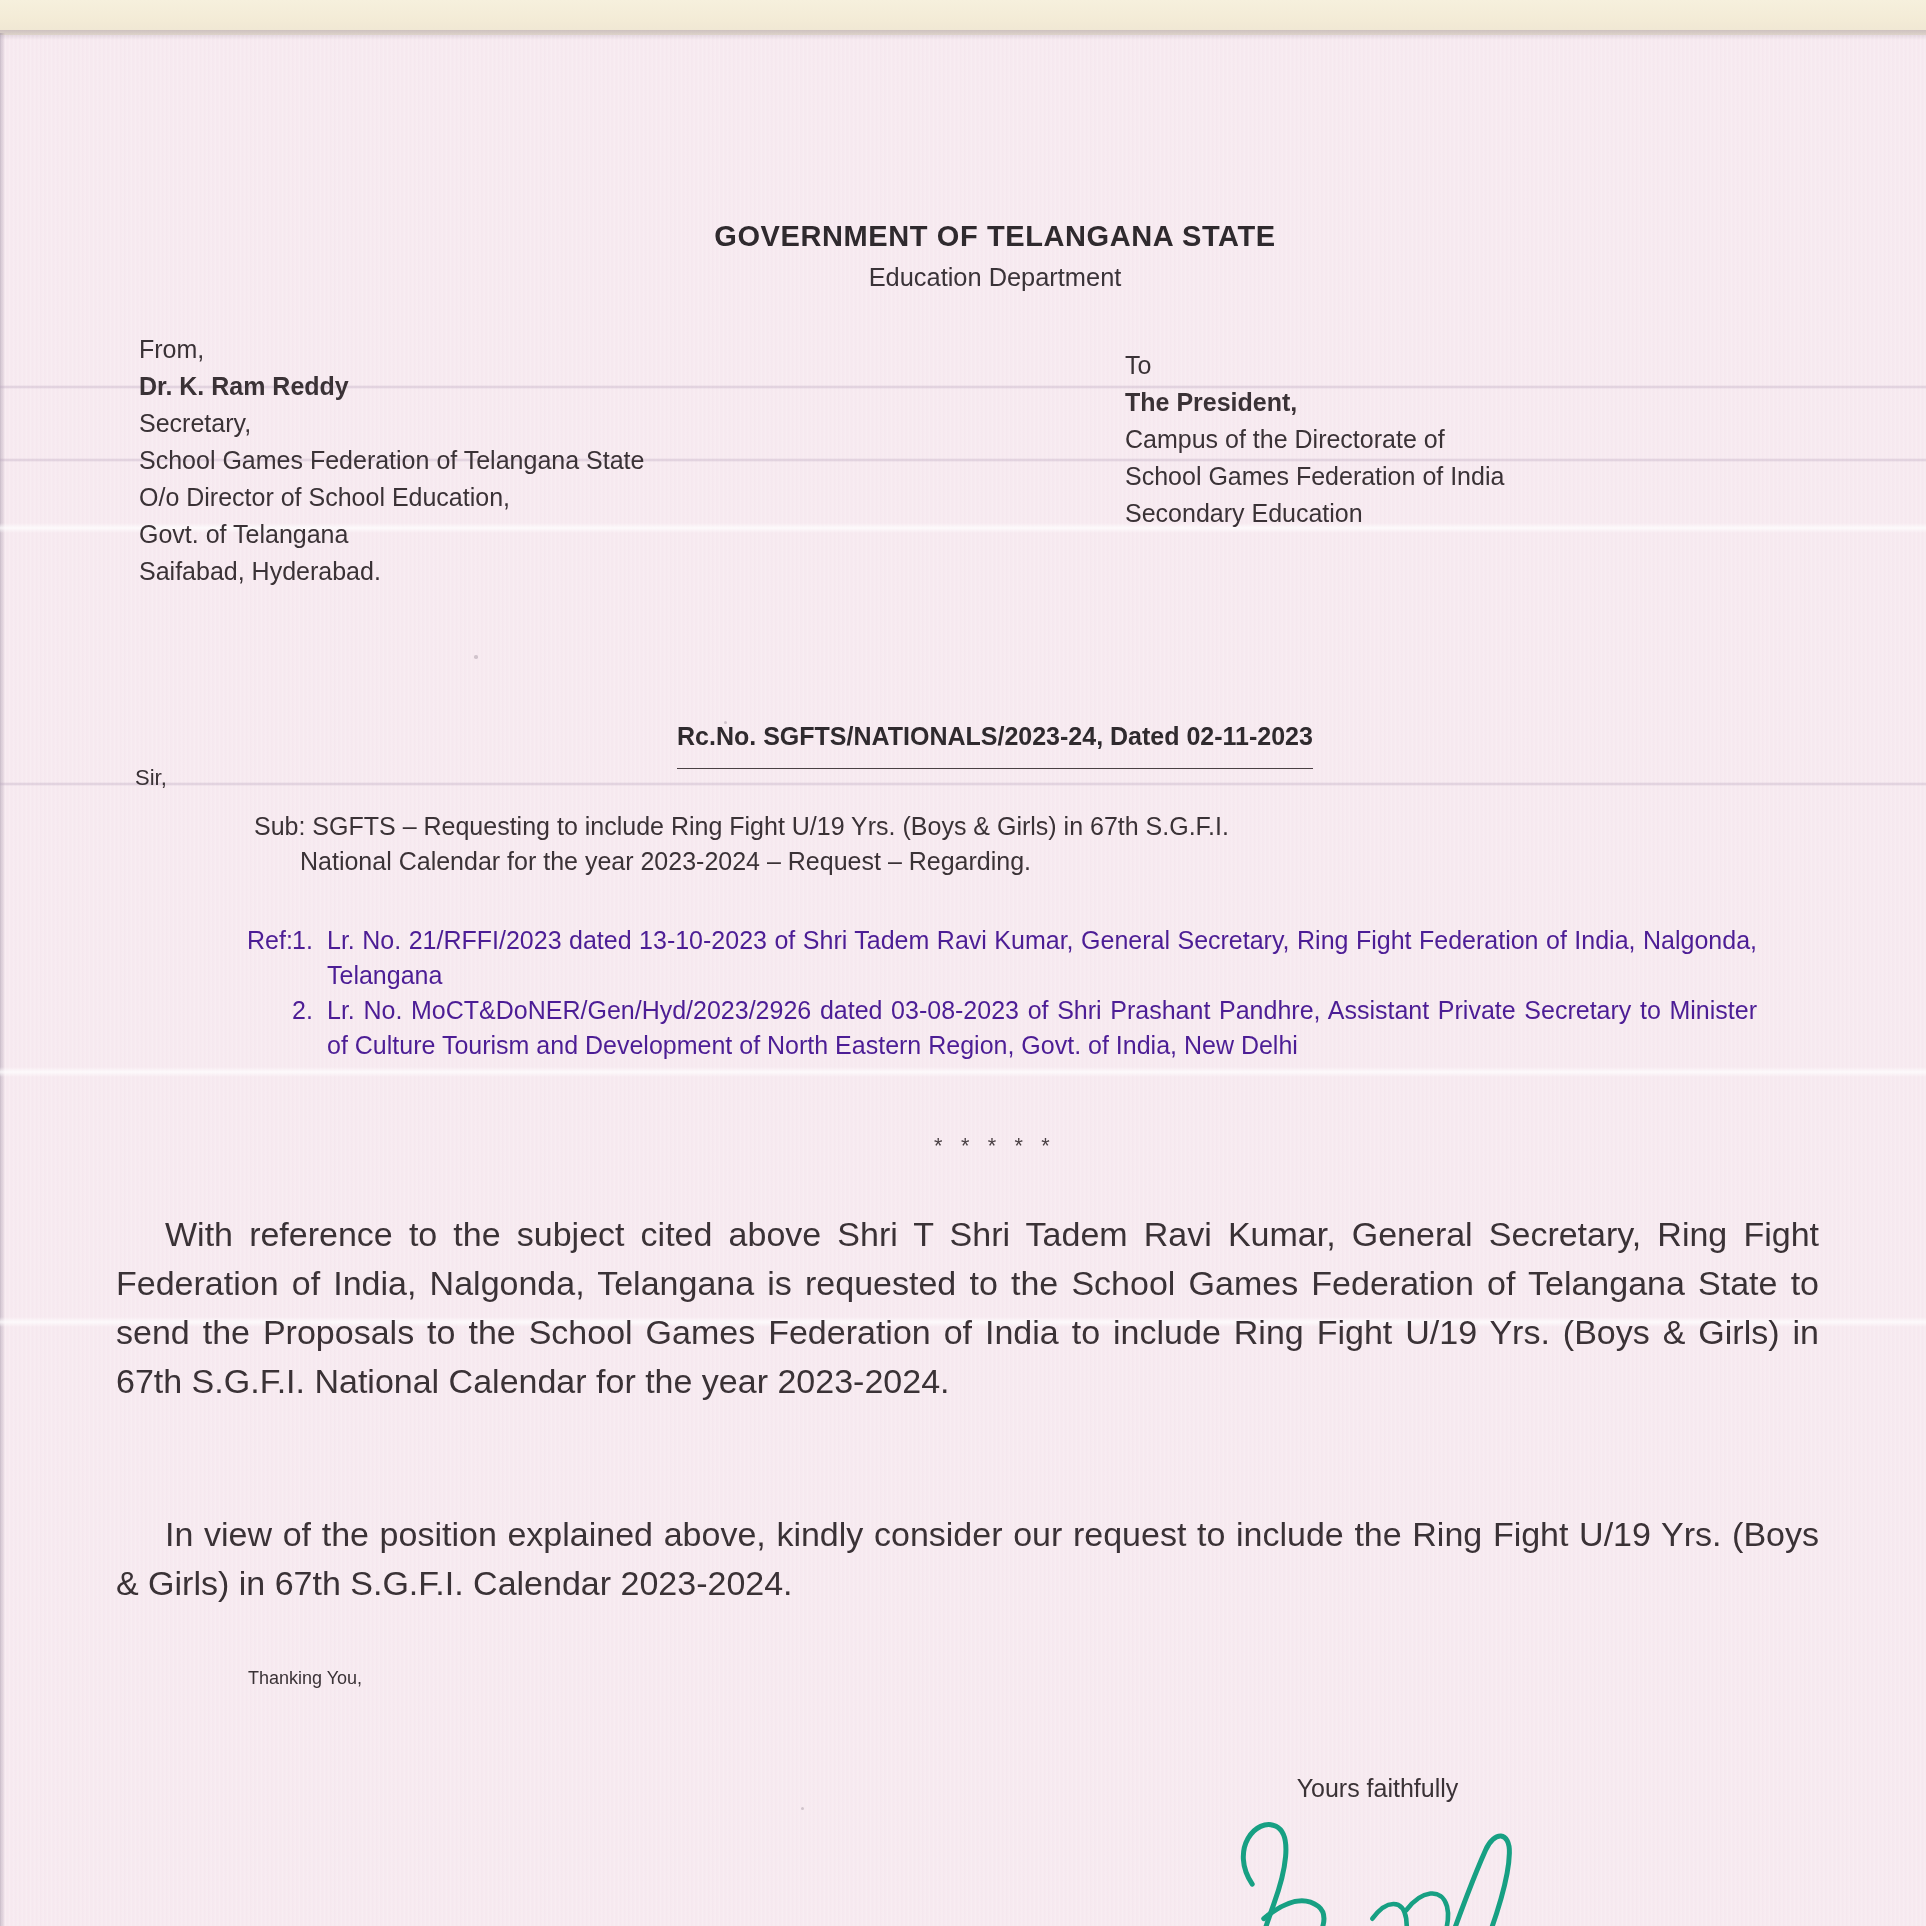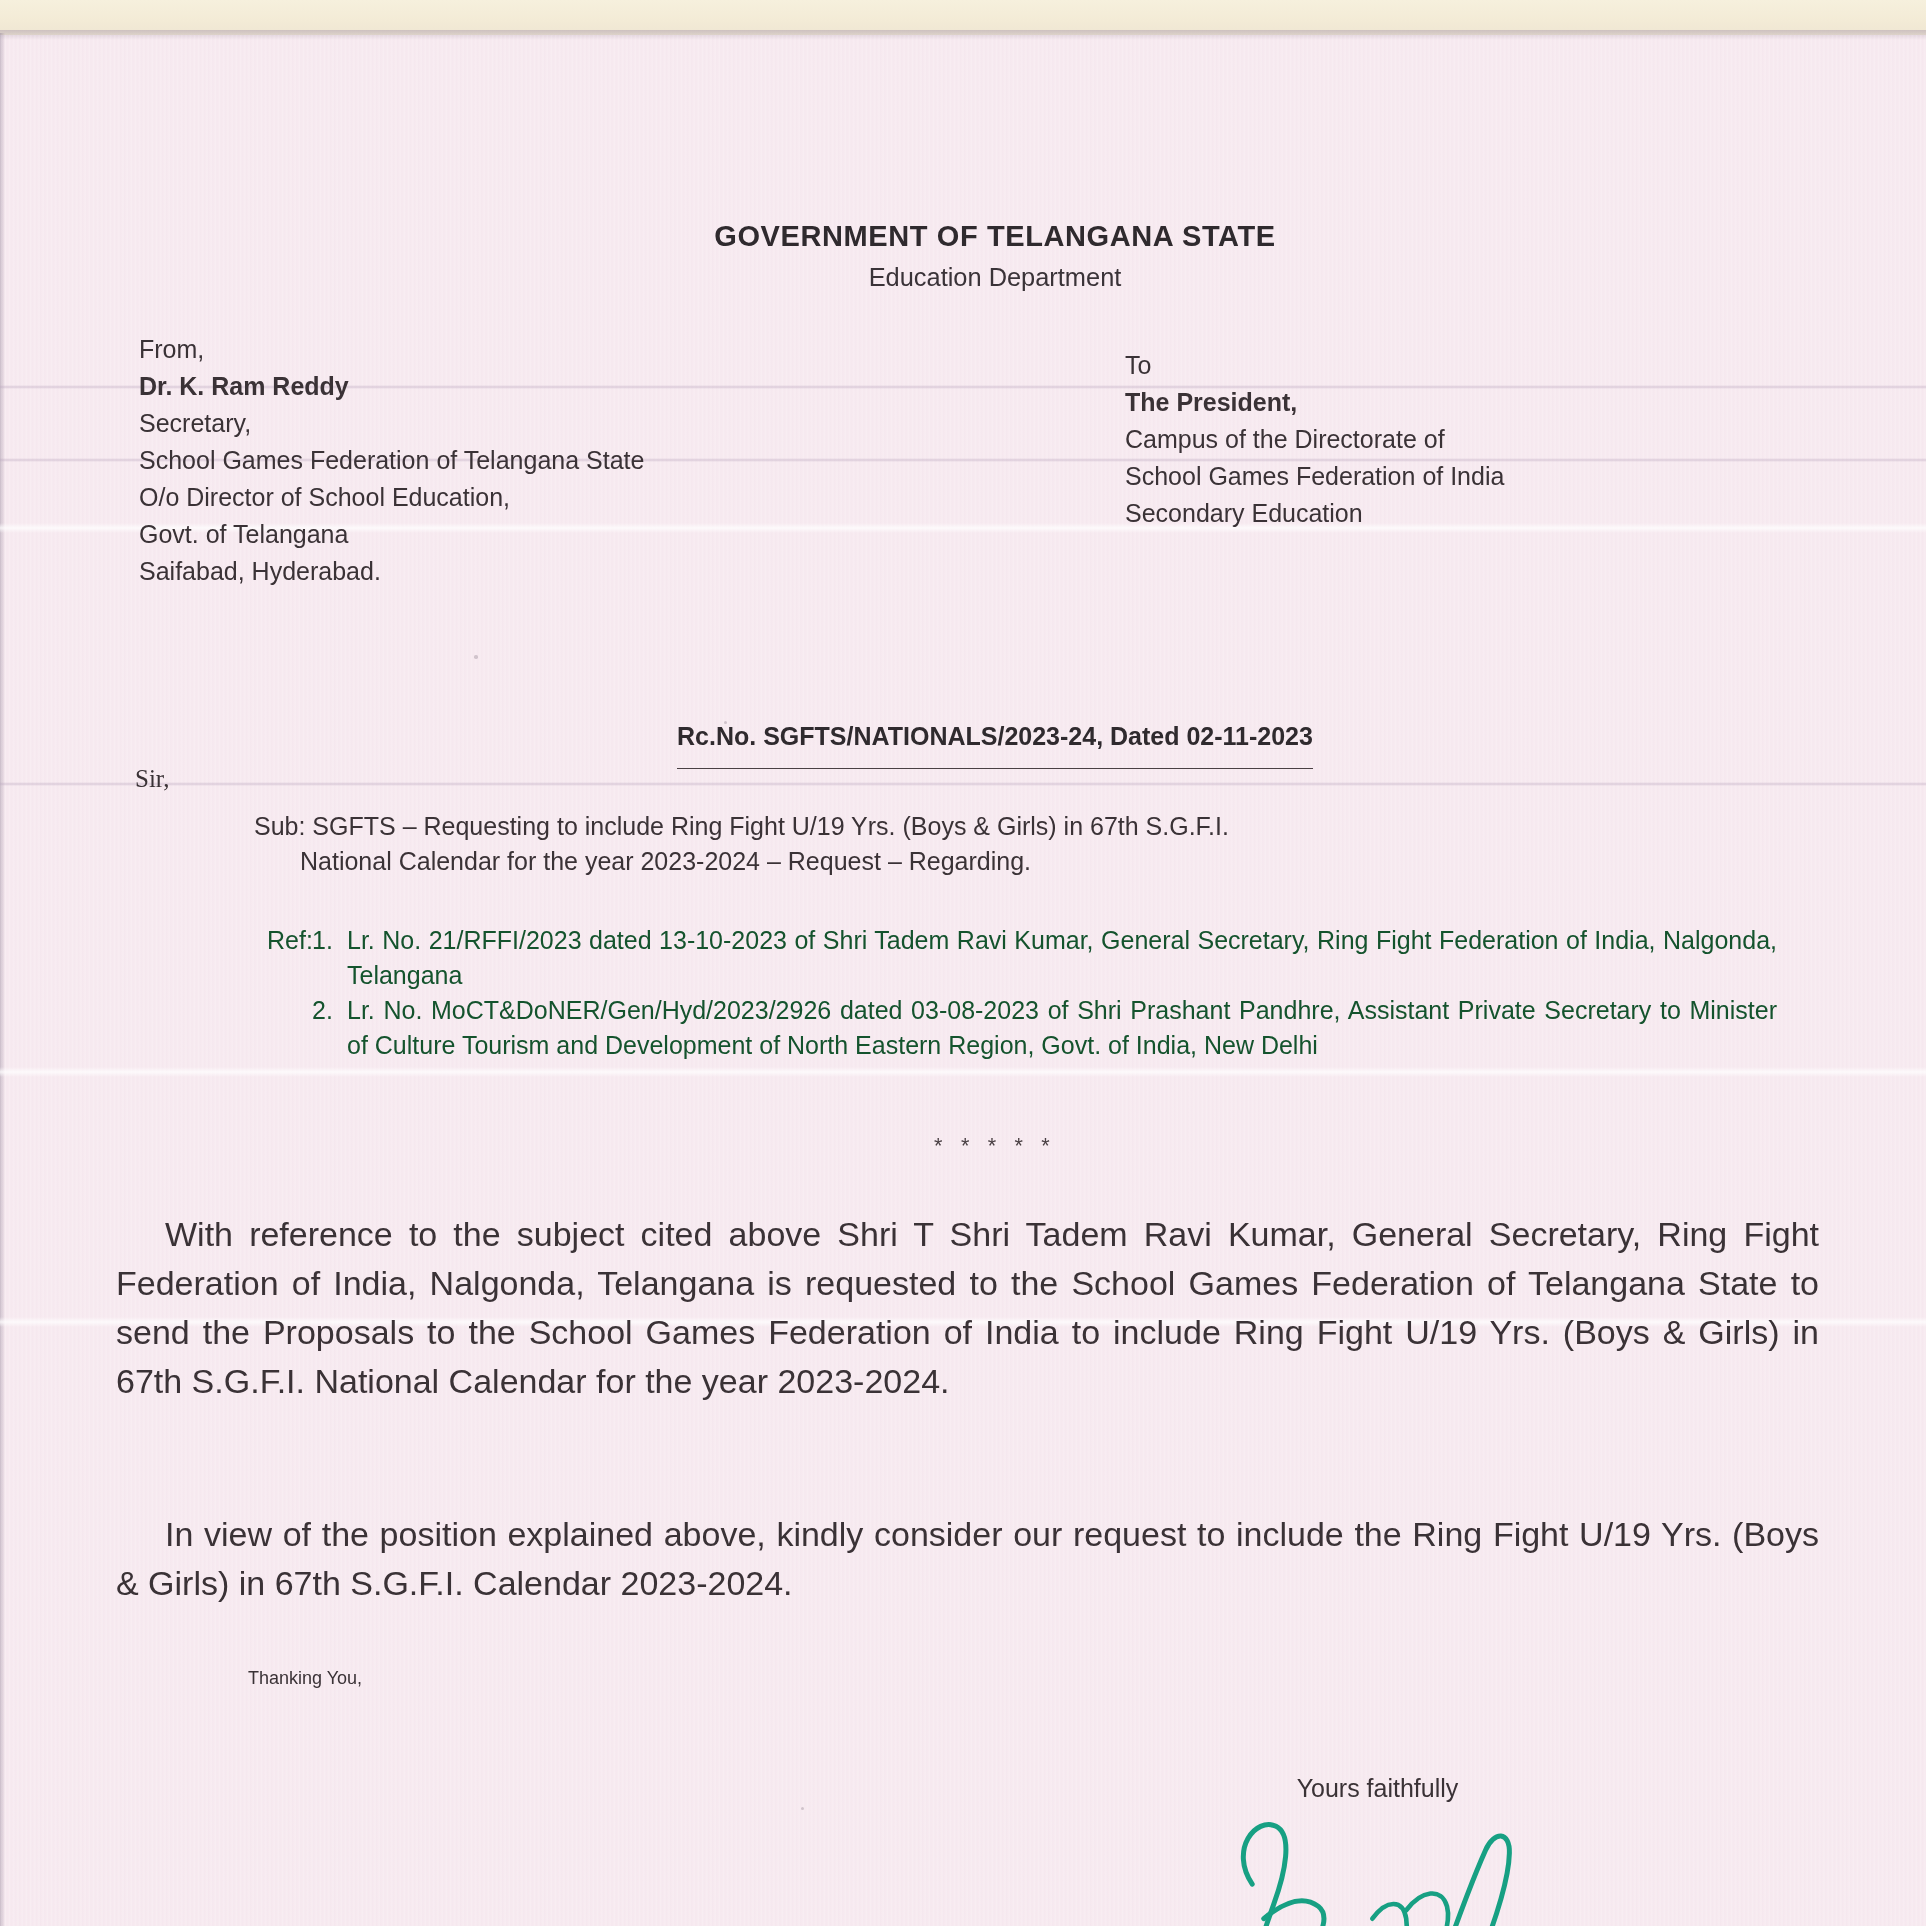--- a/index.html
+++ b/index.html
@@ -104,30 +104,30 @@
     text-align: center;
     font-size: 25px;
     font-weight: bold;
     color: #2f2a2e;
   }
   .refline span {
     border-bottom: 1.9px solid #4a4044;
     padding-bottom: 18px;
   }
 
-  .salutation { font-size: 25px; font-family: Liberation Serif, serif; }
+  .salutation { font-size: 22px; }
 
   .sub-block {
     font-size: 25px;
     line-height: 35px;
     color: #3a3236;
   }
   .sub-block .l2 { display: block; padding-left: 46px; }
 
-  .ref-block { font-size: 25px; line-height: 35px; color: #14532d; margin-left: 20px; }
+  .ref-block { font-size: 25px; line-height: 35px; color: #4c1d95; }
   .ref-row { display: flex; }
   .ref-tag { width: 45px; flex: 0 0 auto; }
   .ref-num { width: 35px; flex: 0 0 auto; }
   .ref-body { flex: 1 1 auto; text-align: justify; }
 
   .stars {
     left: 0; right: 0;
     text-align: center;
     font-size: 21.6px;
     letter-spacing: 6.2px;

